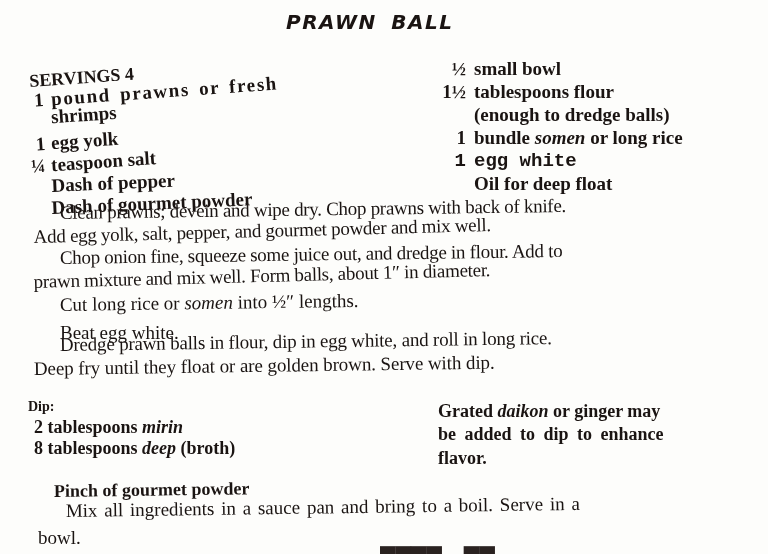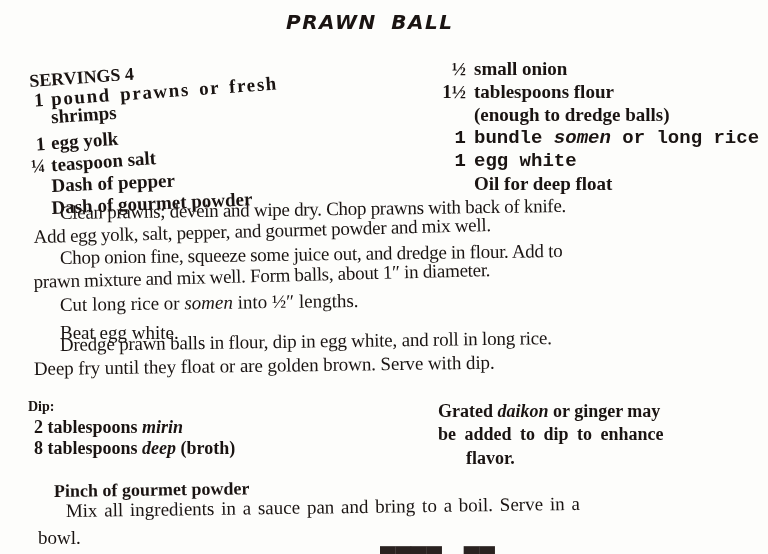--- a/index.html
+++ b/index.html
@@ -57,29 +57,29 @@
     <div class="ln b tilt2" style="left:28px; top:176px;">
       <span class="qty"></span><span>Dash of pepper</span>
     </div>
     <div class="ln b tilt2" style="left:28px; top:198px;">
       <span class="qty"></span><span>Dash of gourmet powder</span>
     </div>
   </div>
 
   <div class="rcol">
     <div class="ln b" style="left:428px; top:58px;">
-      <span class="qty">½</span><span>small onion</span>
+      <span class="qty">½</span><span>small bowl</span>
     </div>
     <div class="ln b" style="left:428px; top:81px;">
       <span class="qty">1½</span><span>tablespoons flour</span>
     </div>
     <div class="ln b" style="left:428px; top:104px;">
       <span class="qty"></span><span>(enough to dredge balls)</span>
     </div>
-    <div class="ln b" style="left:428px; top:127px;font-family:Liberation Mono, monospace;">
+    <div class="ln b" style="left:428px; top:127px;">
       <span class="qty">1</span><span>bundle</span> <i>somen</i> <span>or long rice</span>
     </div>
     <div class="ln b" style="left:428px; top:150px;font-family:Liberation Mono, monospace;">
       <span class="qty">1</span><span>egg white</span>
     </div>
     <div class="ln b" style="left:428px; top:173px;">
       <span class="qty"></span><span>Oil for deep float</span>
     </div>
   </div>
 
@@ -100,21 +100,21 @@
   </div>
   <div class="ln b" style="left:34px; top:437px; font-size:18px;">
     <span>8 tablespoons</span> <i>deep</i> <span>(broth)</span>
   </div>
   <div class="ln b tilt4" style="left:54px; top:480px; font-size:18px;">Pinch of gourmet powder</div>
 
   <div class="ln b" style="left:438px; top:423px; font-size:18px; word-spacing:4px;">be added to dip to enhance</div>
   <div class="ln b" style="left:438px; top:400px; font-size:18px;">
     <span>Grated</span> <i>daikon</i> <span>or ginger may</span>
   </div>
-  <div class="ln b" style="left:438px; top:447px; font-size:18px;margin-left:28px;">flavor.</div>
+  <div class="ln b" style="left:438px; top:447px; font-size:18px;">flavor.</div>
 
   <div class="ln cond tilt4" style="left:66px; top:500px; word-spacing:2px;">Mix all ingredients in a sauce pan and bring to a boil. Serve in a</div>
   <div class="ln cond" style="left:38px; top:527px;">bowl.</div>
 
   <div class="frag">
     <span>▀▀▀▀ ▄▀▀</span>
   </div>
 </div>
 
 </body></html>

